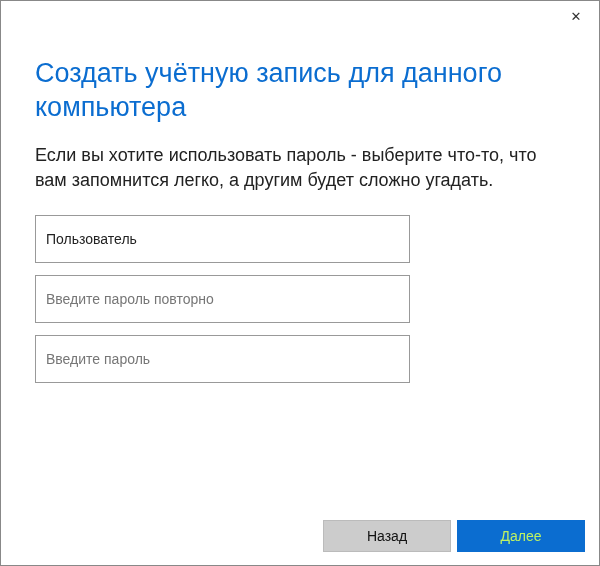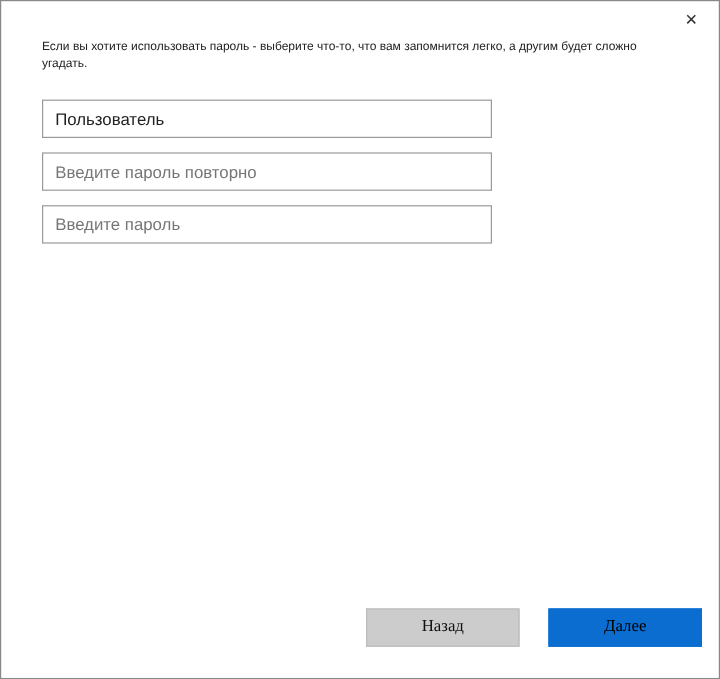--- a/index.html
+++ b/index.html
@@ -38,84 +38,84 @@
     h1 {
       color: #0b6dd0;
       font-weight: 400;
       font-size: 27px;
       line-height: 1.25;
       margin-top: 24px;
       margin-bottom: 18px;
     }
     p.desc {
       color: #222;
-      font-size: 10px;
+      font-size: 18px;
       line-height: 1.4;
       margin-bottom: 22px;
     }
     .section-label {
       font-weight: 700;
       font-size: 14px;
       color: #111;
       margin-bottom: 12px;
       margin-top: 6px;
     }
     input.text {
       width: 375px;
-      height: 32px;
+      height: 48px;
       border: 1px solid #999;
       padding: 0 10px;
       font-size: 14px;
       color: #222;
       background: #fff;
       margin-bottom: 12px;
       outline: none;
     }
     input.text::placeholder {
       color: #767676;
       opacity: 1;
     }
     .footer {
       height: 58px;
       display: flex;
       justify-content: flex-end;
-      align-items: flex-start;
+      align-items: center;
       padding-right: 14px;
-      gap: 24px;
-      font-family: Liberation Serif, serif;
+      gap: 6px;
     }
     button.nav {
       width: 128px;
       height: 32px;
       border: 1px solid #bbb;
       font-size: 14px;
       cursor: pointer;
       font-family: inherit;
     }
     button.back {
       background: #cccccc;
       color: #111;
     }
     button.next {
       background: #0b6dd0;
       border-color: #0b6dd0;
-      color: #000000;
+      color: #bef264;
     }
   </style>
 </head>
 <body>
 
 <div class="window">
   <div class="titlebar">
     <div class="close-btn">
       <span>✕</span>
     </div>
   </div>
 
   <div class="content">
+    <h1>Создать учётную запись для данного компьютера</h1>
     <p class="desc">Если вы хотите использовать пароль - выберите что-то, что вам запомнится легко, а другим будет сложно угадать.</p>
 
     <input class="text" type="text" value="Пользователь" style="">
 
     <input class="text" type="password" placeholder="Введите пароль повторно" style="">
     <input class="text" type="password" placeholder="Введите пароль" style="">
   </div>
 
   <div class="footer">
     <button class="nav back">Назад</button>

